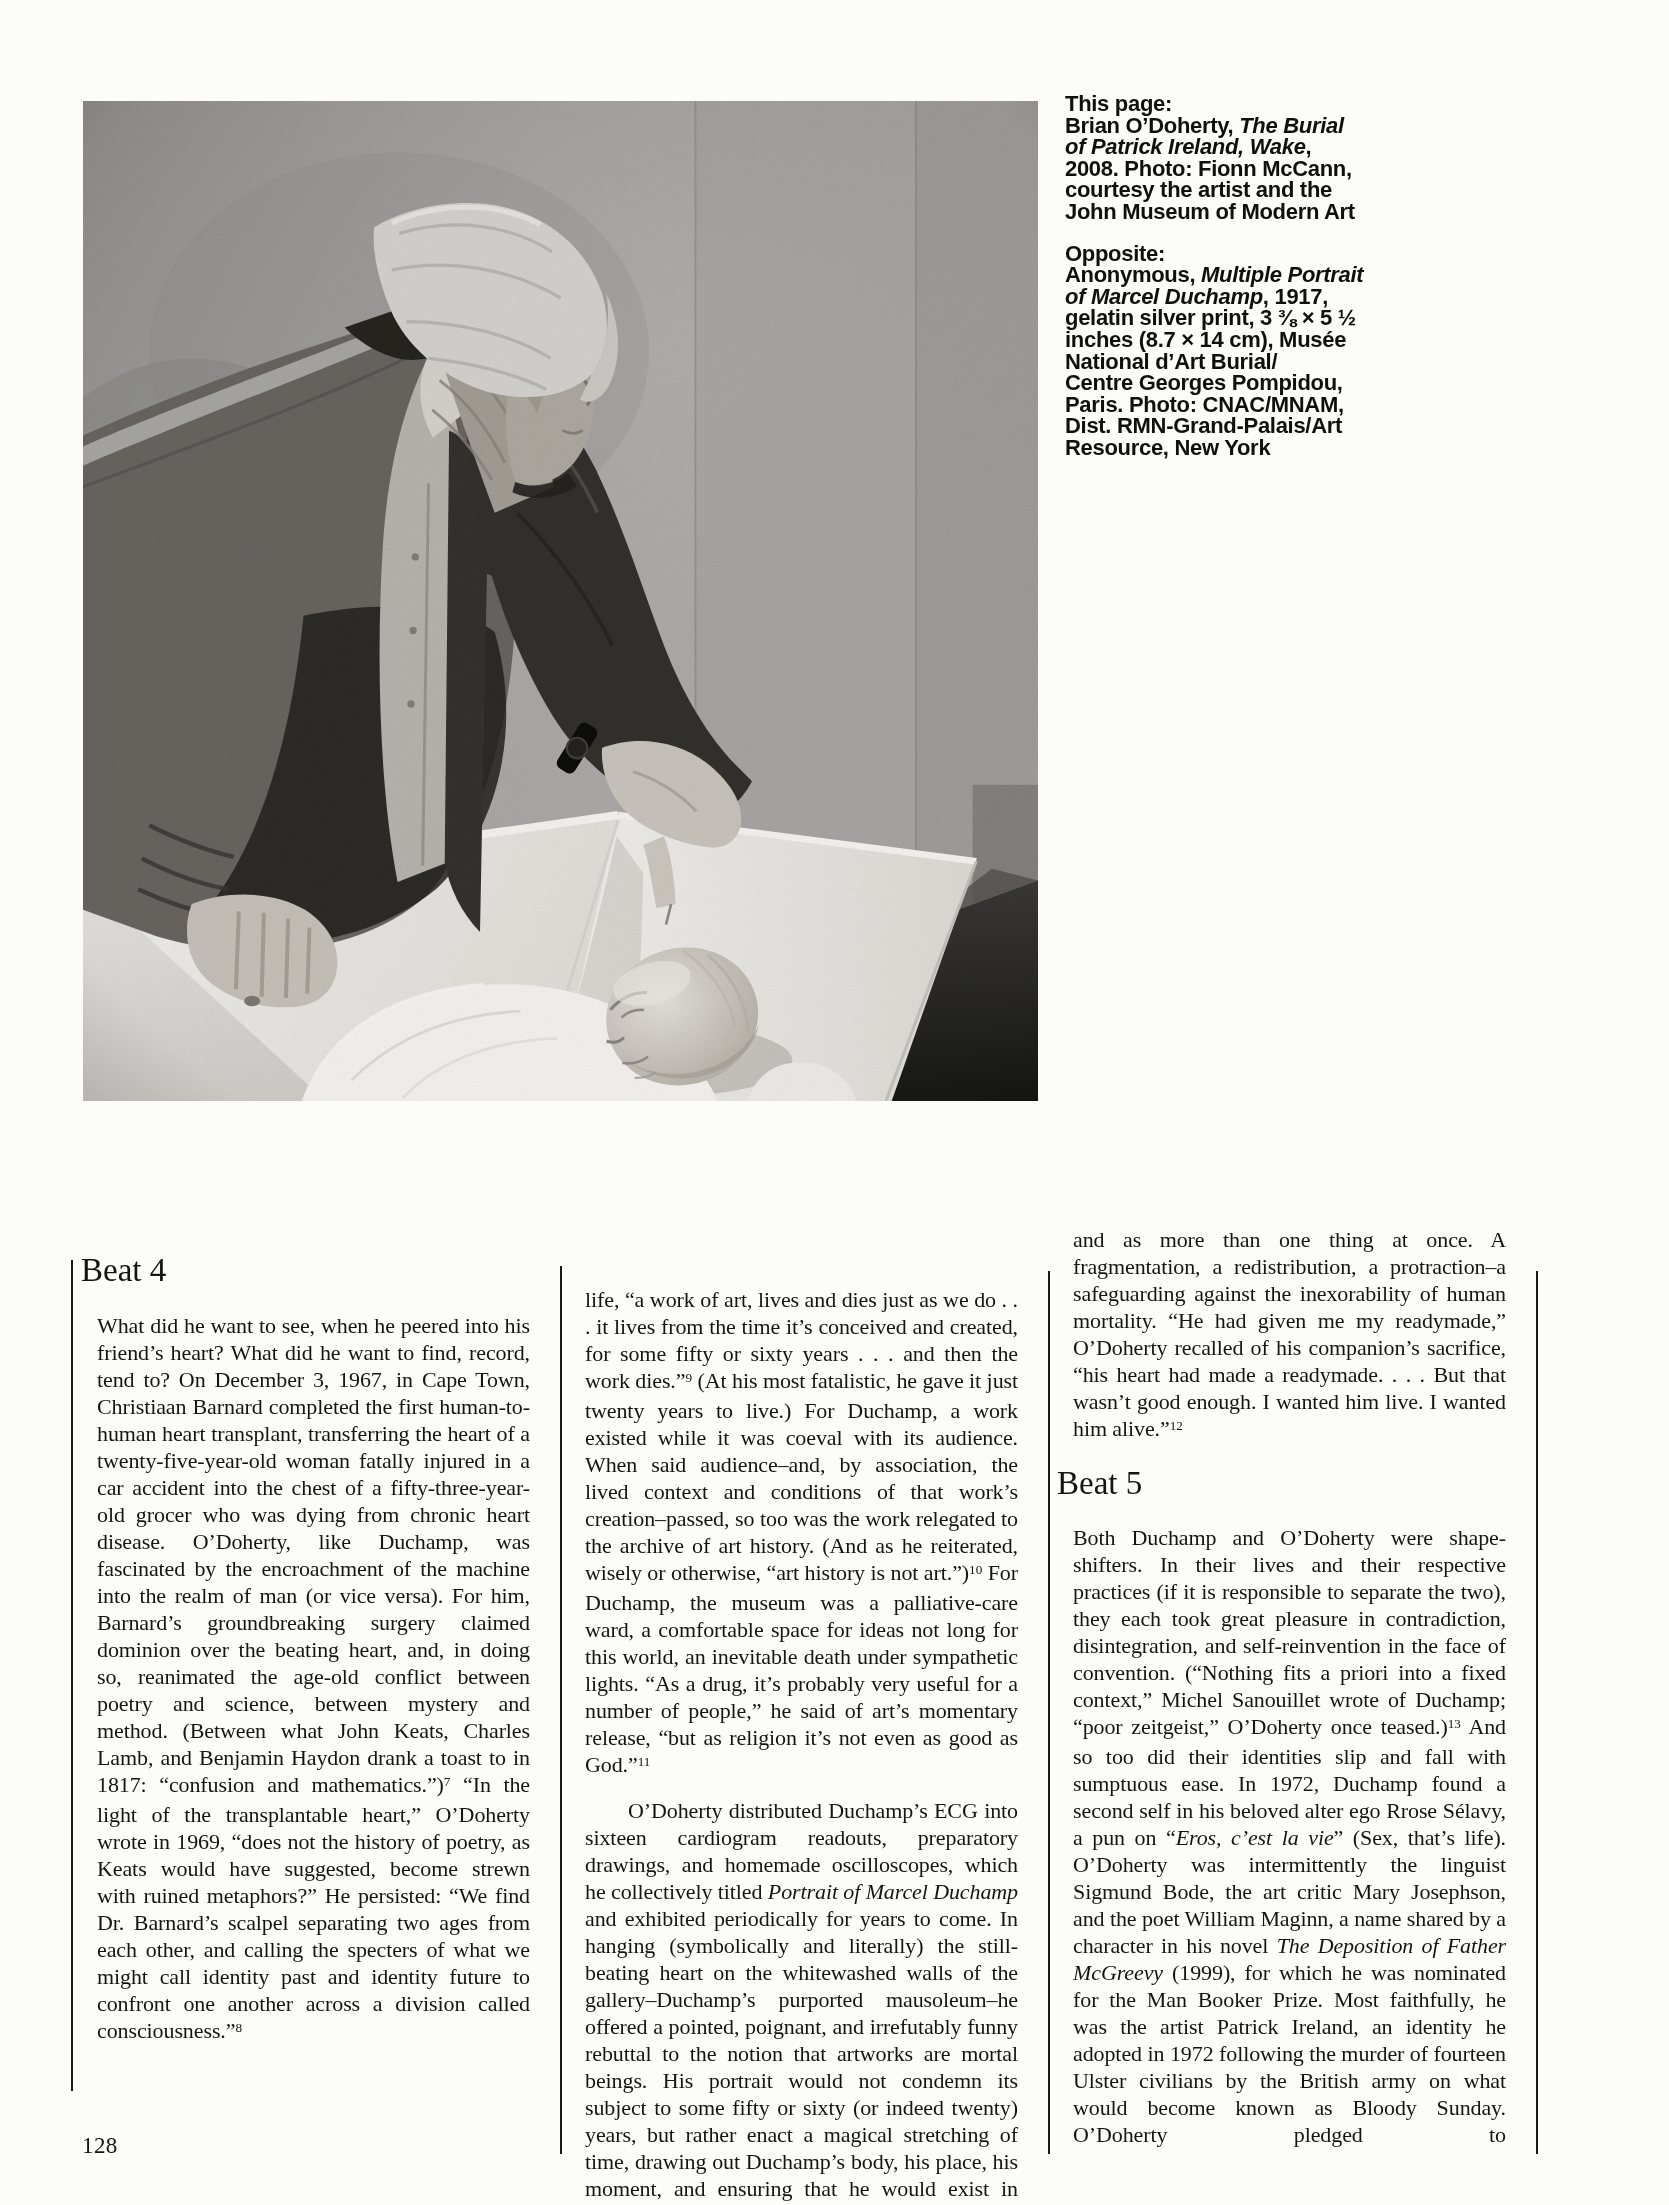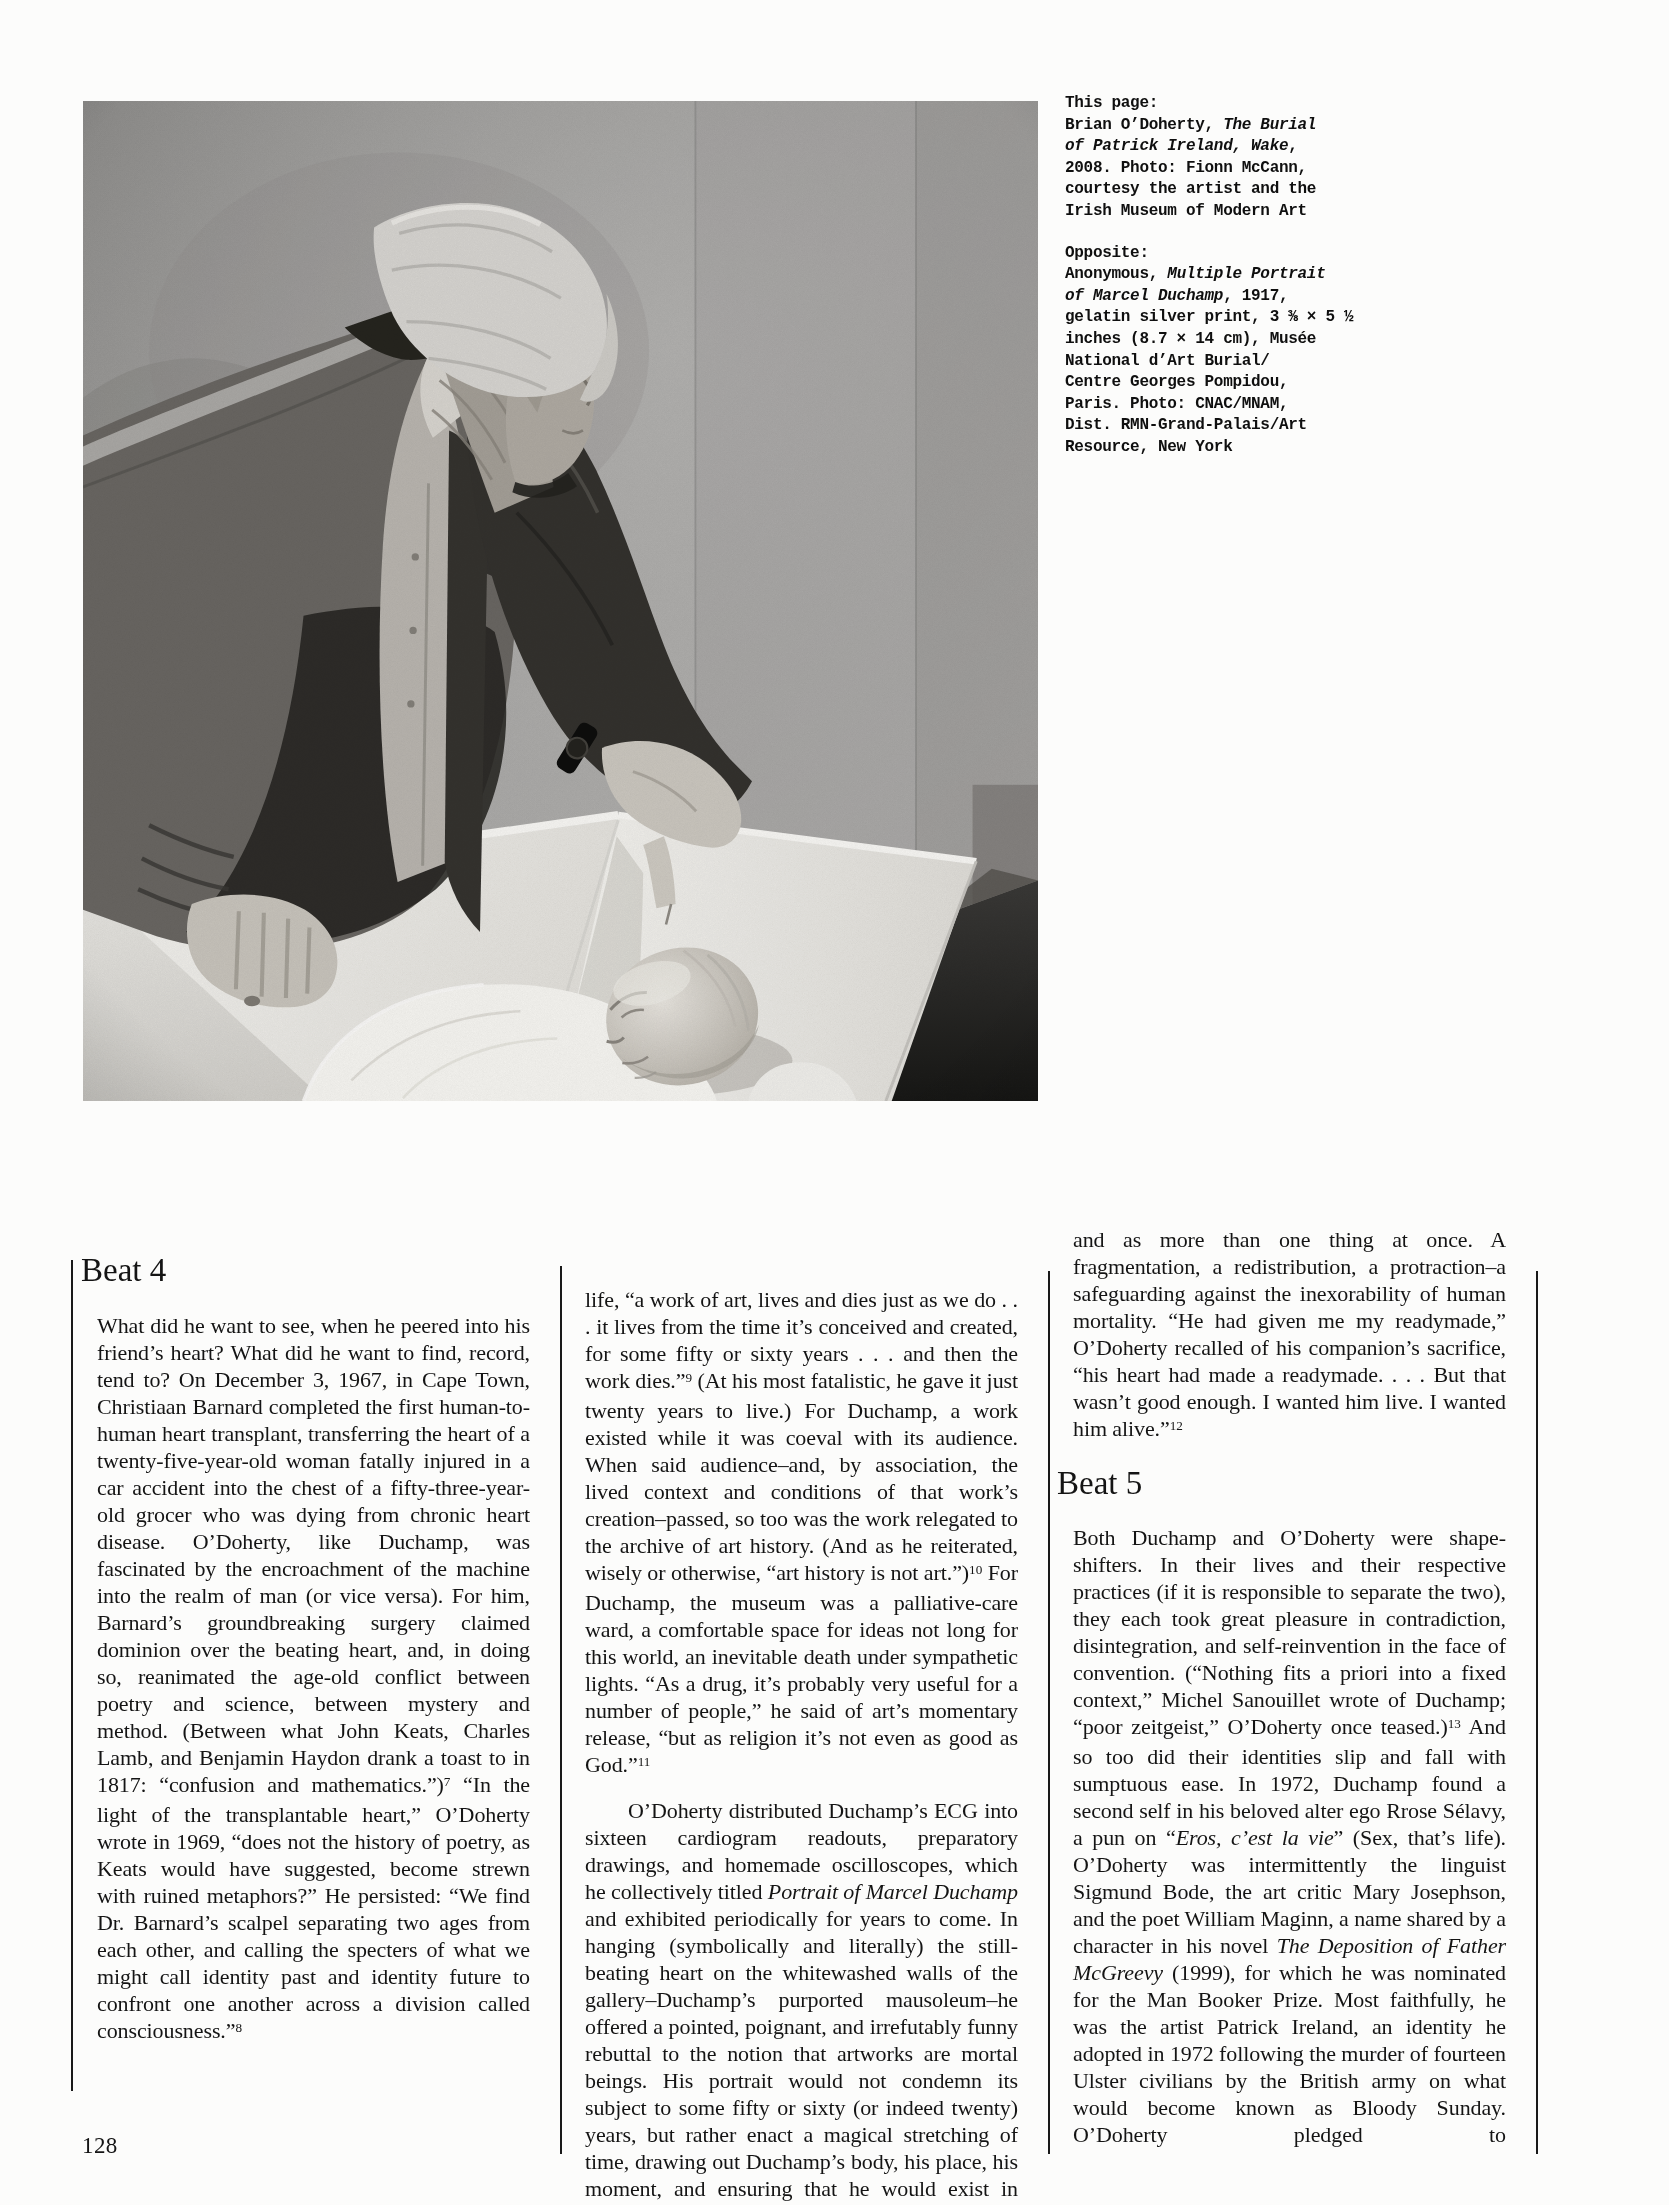--- a/index.html
+++ b/index.html
@@ -13,22 +13,22 @@
   }
   .page{position:absolute;inset:0;overflow:hidden;}
 
   
   .photo{position:absolute;left:83px;top:101px;width:955px;height:1000px;margin:0;}
   .photo svg{display:block;width:100%;height:100%;}
 
   
   .captions{
     position:absolute;left:1065px;top:93px;width:441px;
-    font-family:Liberation Mono, monospace;
-    font-weight:bold;font-size:16px;line-height:21.6px;
+    font-family:Liberation Sans, sans-serif;
+    font-weight:bold;font-size:22px;line-height:21.6px;
     letter-spacing:-0.3px;color:#0f0f0f;
   }
   .cap-block{margin:0 0 20px 0;}
   .cap-line{white-space:nowrap;}
   .cap-line .i{font-style:italic;margin-top:20px;}
 
   
   .col{
     position:absolute;width:465px;
     font-size:22px;line-height:27px;
@@ -212,21 +212,21 @@
     </svg>
   </figure>
 
   <aside class="captions">
       <div class="cap-block">
         <div class="cap-line"><span>This page:</span></div>
         <div class="cap-line"><span>Brian O’Doherty, </span><span class="i">The Burial</span></div>
         <div class="cap-line"><span class="i">of Patrick Ireland, Wake</span><span>,</span></div>
         <div class="cap-line"><span>2008. Photo: Fionn McCann,</span></div>
         <div class="cap-line"><span>courtesy the artist and the</span></div>
-        <div class="cap-line"><span>Irish Museum of Modern Art</span></div>
+        <div class="cap-line"><span>John Museum of Modern Art</span></div>
       </div>
       <div class="cap-block">
         <div class="cap-line"><span>Opposite:</span></div>
         <div class="cap-line"><span>Anonymous, </span><span class="i">Multiple Portrait</span></div>
         <div class="cap-line"><span class="i">of Marcel Duchamp</span><span>, 1917,</span></div>
         <div class="cap-line"><span>gelatin silver print, 3 ⅜ × 5 ½</span></div>
         <div class="cap-line"><span>inches (8.7 × 14 cm), Musée</span></div>
         <div class="cap-line"><span>National d’Art Burial/</span></div>
         <div class="cap-line"><span>Centre Georges Pompidou,</span></div>
         <div class="cap-line"><span>Paris. Photo: CNAC/MNAM,</span></div>

